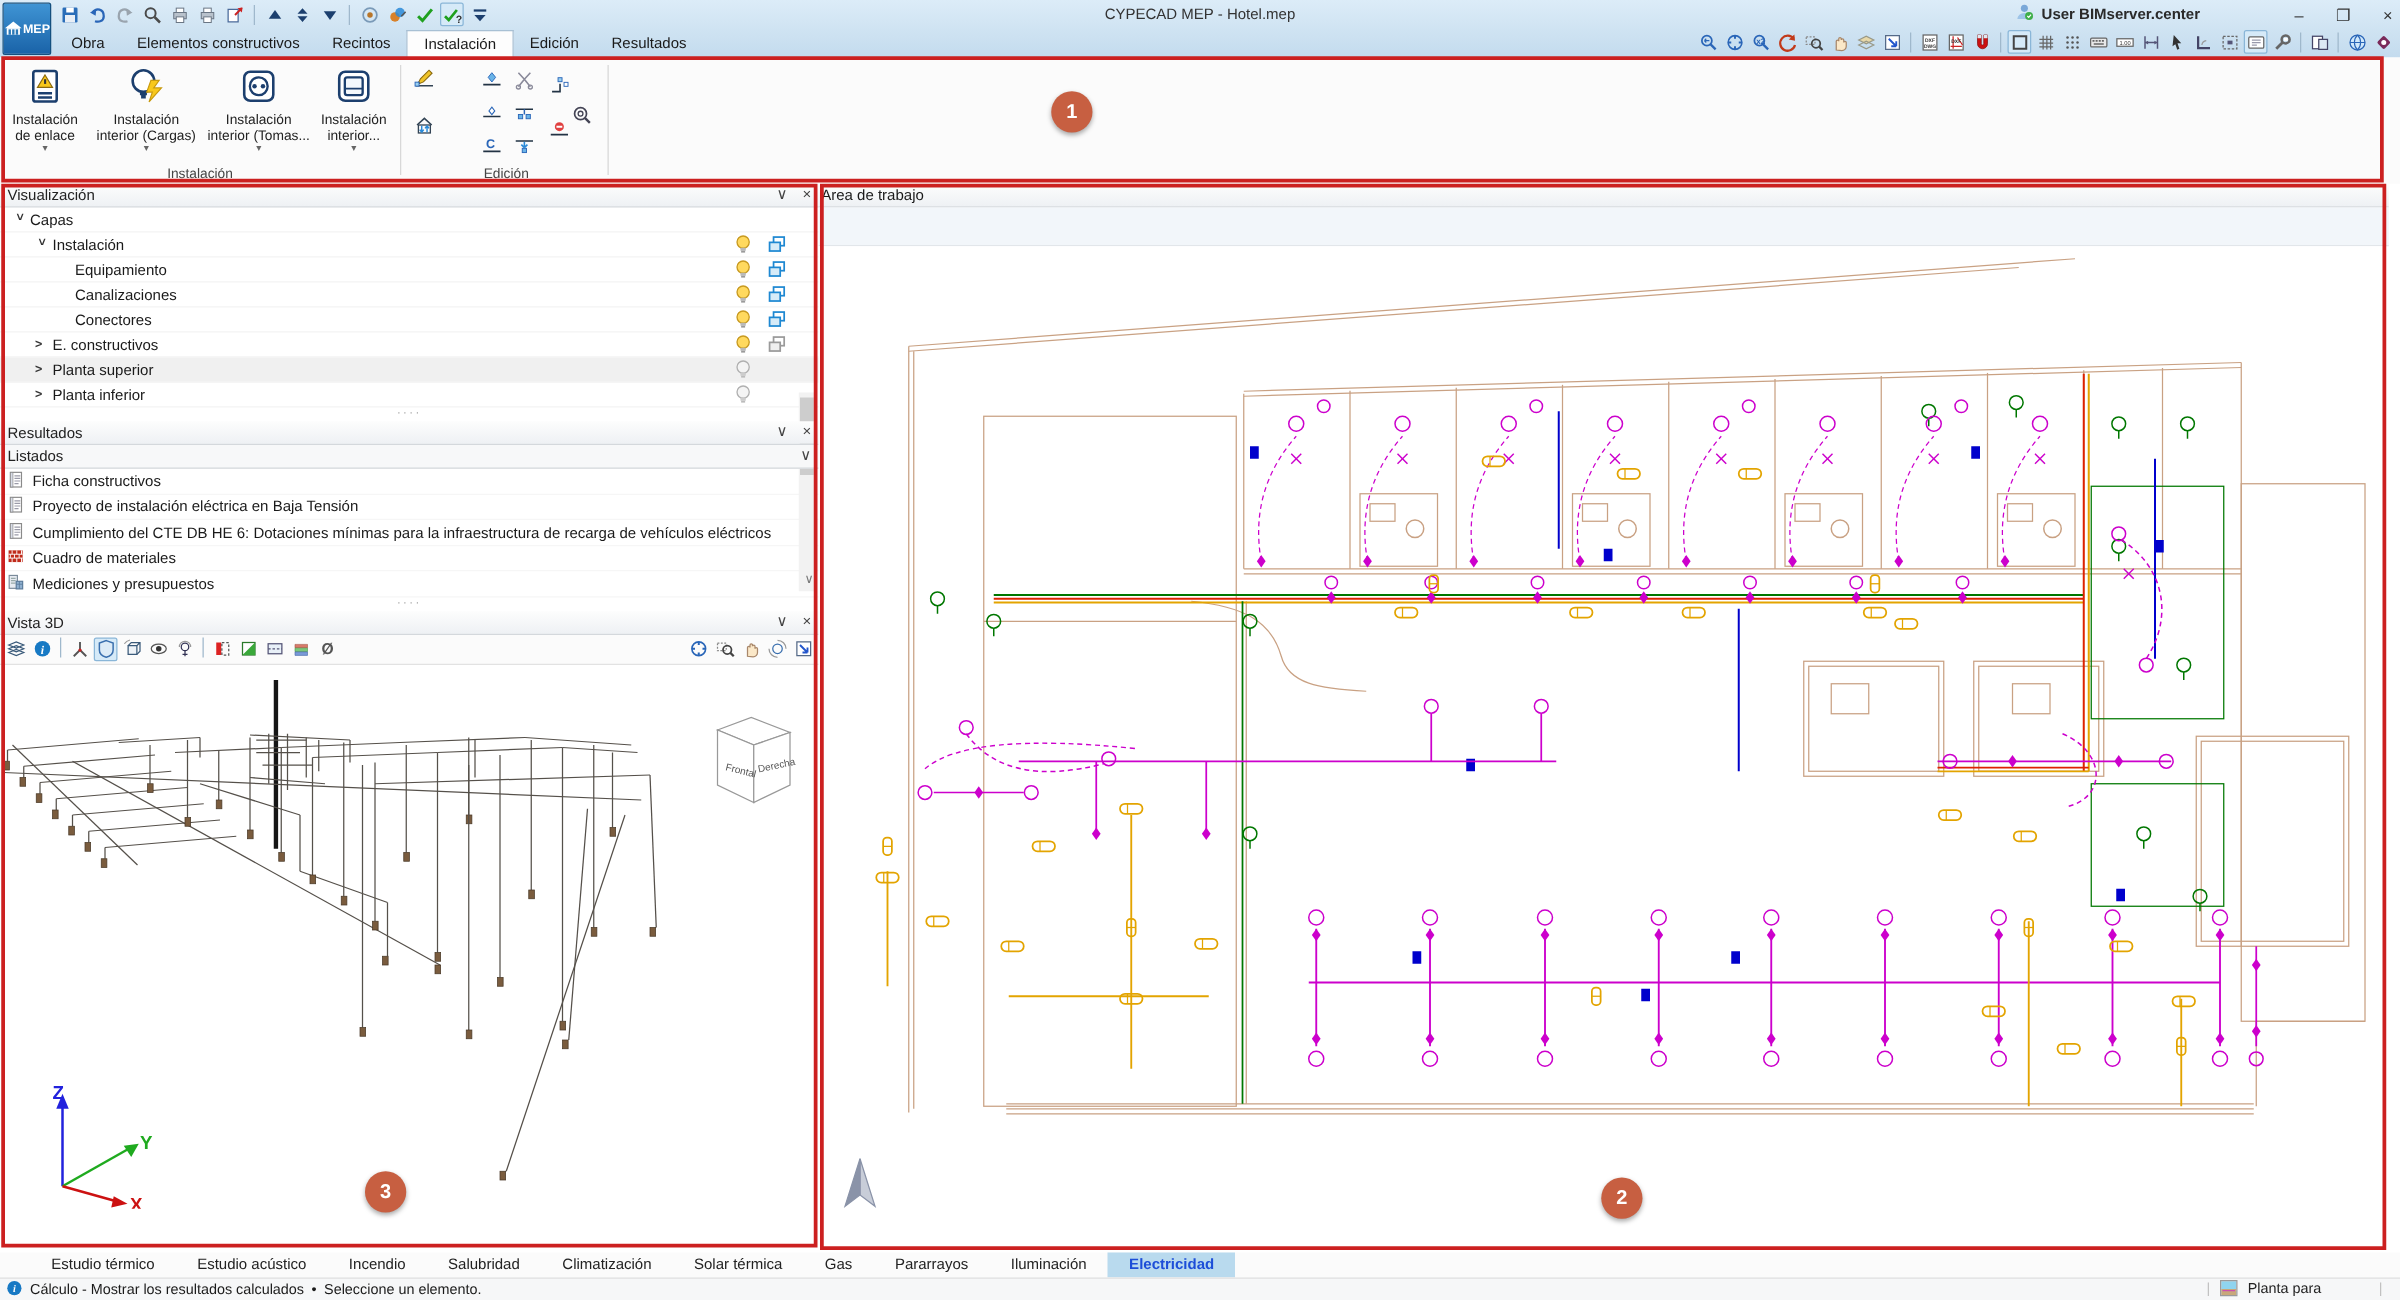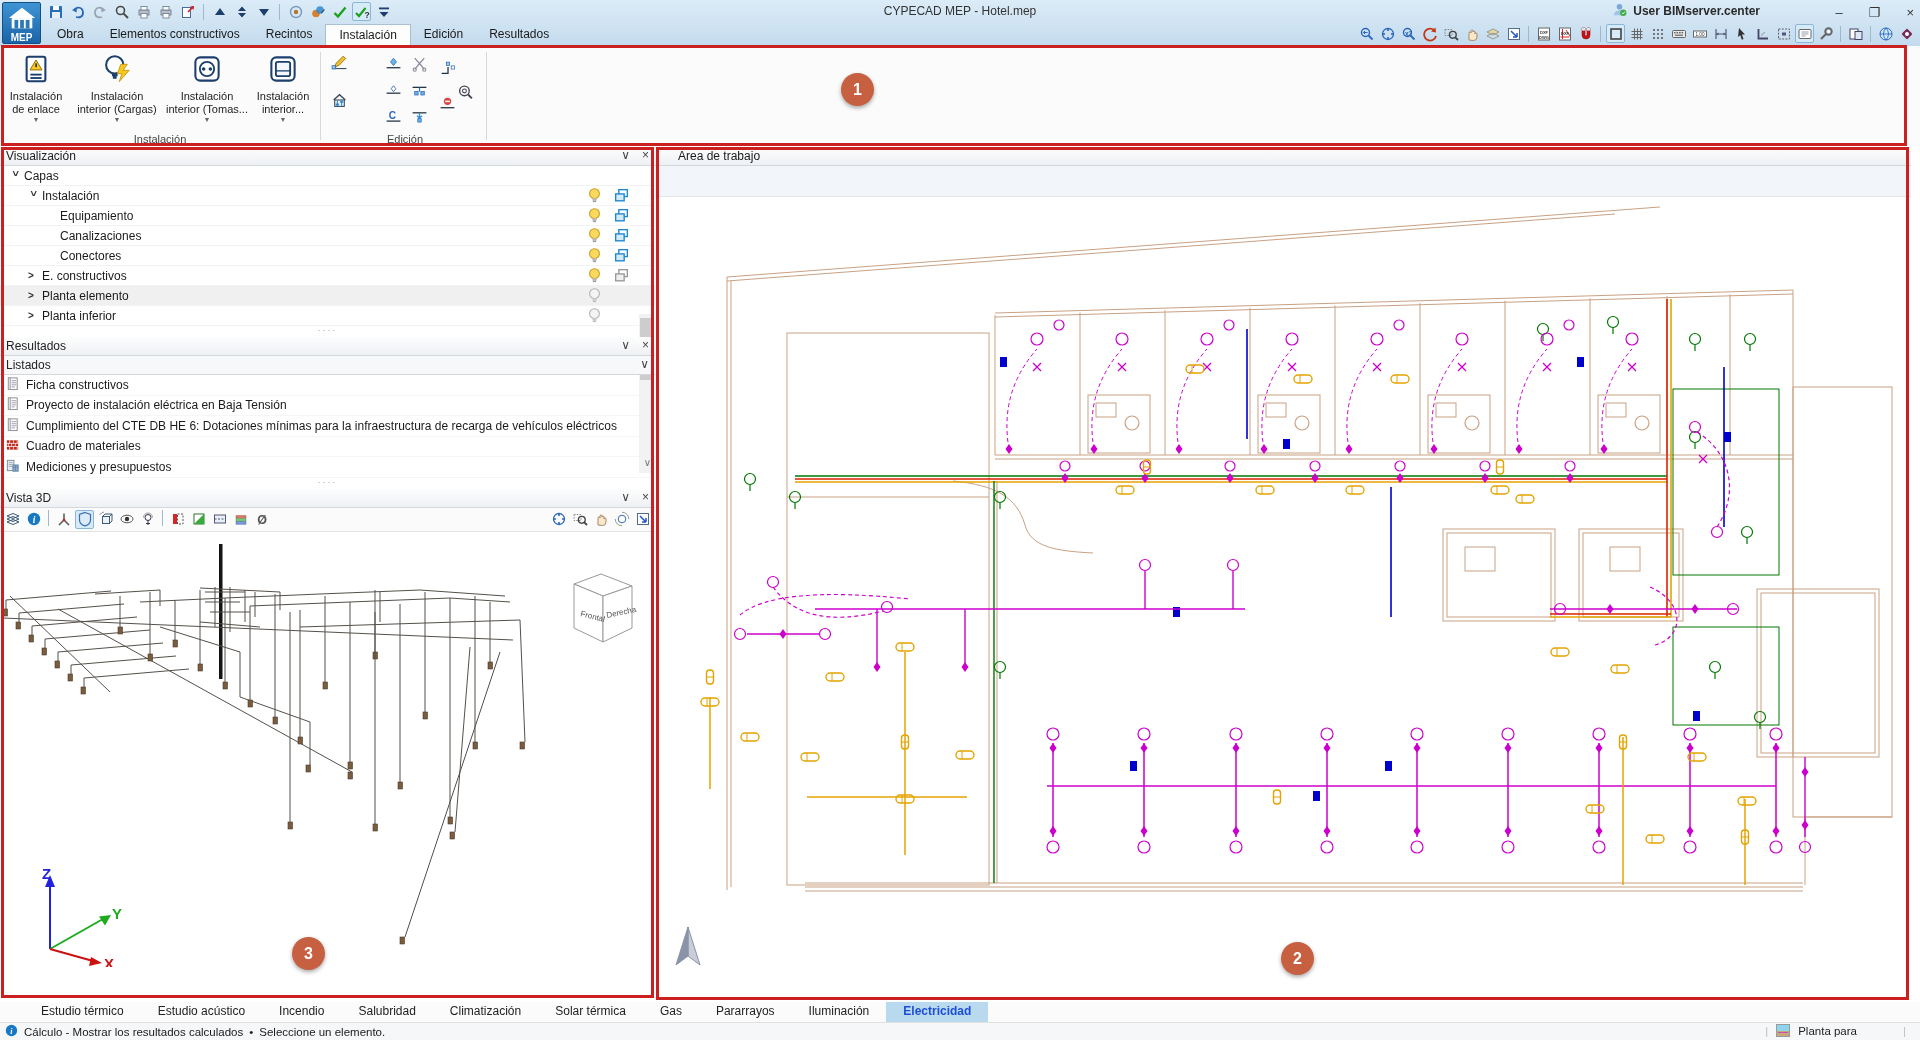--- a/index.html
+++ b/index.html
@@ -11,21 +11,21 @@
   #titlebar { position:absolute; left:0; top:0; width:1920px; height:24px;
     background:linear-gradient(#dcecf8,#cfe3f2); }
   #title-text { position:absolute; left:0; right:0; top:4px; text-align:center; color:#333; }
   #win-controls { position:absolute; right:6px; top:0; height:24px; display:flex; gap:26px; align-items:center; color:#333; font-size:13px; }
   #win-controls span { cursor:default; }
   #user-chip { position:absolute; right:160px; top:2px; display:flex; align-items:center; gap:6px; color:#2a2a2a;font-weight:bold; }
   #menurow { position:absolute; left:0; top:24px; width:1920px; height:22px;
     background:linear-gradient(#cfe3f2,#c3dbee); }
   #logo { position:absolute; left:2px; top:2px; width:39px; height:42px; z-index:5;
     background:linear-gradient(#3f94d4,#1a63a8); border:1px solid #14507f; border-radius:2px;
-    display:flex; flex-direction:column; align-items:center; justify-content:flex-end; }
+    display:flex; flex-direction:row; align-items:center; justify-content:flex-end; }
   #logo .mep { color:#fff; font-size:10px; font-weight:bold; line-height:11px; }
   #quick-icons { position:absolute; left:46px; top:2px; display:flex; align-items:center; gap:3px; }
   #menu-tabs { position:absolute; left:44px; top:0; height:22px; display:flex; }
   .mtab { padding:3px 13px 0 13px; height:22px; color:#1a1a1a; cursor:default; }
   .mtab.active { background:#fdfdfd; border:1px solid #a8c0d4; border-bottom:none; }
   #top-right-icons { position:absolute; right:4px; top:0px; display:flex; align-items:center; gap:2px; }
 
   .ic { display:inline-flex; width:19px; height:19px; align-items:center; justify-content:center; border:1px solid transparent; border-radius:2px; }
   .ic.boxed { background:#d6eaf8; border-color:#8ab6d8; }
   .ic svg { display:block; }
@@ -61,21 +61,21 @@
   .handle { height:11px; text-align:center; color:#9a9a9a; font-size:9px; letter-spacing:2px; line-height:9px; }
   #vis-scroll { position:absolute; right:3px; top:167px; width:13px; height:159px; background:#f2f2f2; }
   #vis-thumb { position:absolute; left:1px; top:4px; width:11px; height:62px; background:#cdcdcd; }
   #vis-chev { position:absolute; right:4px; top:310px; color:#777; font-size:10px; }
   #v3d-toolbar { display:flex; align-items:center; gap:2px; padding:2px 3px; height:24px; border-bottom:1px solid #e2e2e2; background:#fbfbfb; }
   #v3d-right { margin-left:auto; display:flex; gap:2px; }
   #v3d-canvas { position:relative; width:649px; height:440px; background:#fff; }
 
   
   #work { position:absolute; left:655px; top:147px; width:1256px; height:853px; background:#fff; }
-  #work-hdr { height:19px; background:linear-gradient(#fdfdfd,#eef1f4); border-bottom:1px solid #d4d8dc; padding:2px 23px; }
+  #work-hdr { height:19px; background:linear-gradient(#fdfdfd,#eef1f4); border-bottom:1px solid #d4d8dc; padding:2px 2px; }
   #work-sub { height:31px; background:#f2f6fa; border-bottom:1px solid #e2e6ea; }
   #work-canvas { position:relative; width:1254px; height:800px; background:#fff; }
 
   
   #tabsbar { position:absolute; left:0; top:1002px; width:1920px; height:20px; background:#fbfbfb; display:flex; padding-left:24px; }
   .btab { padding:2px 17px 0 17px; color:#222; font-size:12px; cursor:default; }
   .btab.active { background:#b9daee; font-weight:bold; color:#1d4ed8; }
   #statusbar { position:absolute; left:0; top:1022px; width:1920px; height:18px; background:#f6f7f8; border-top:1px solid #e0e0e0; font-size:11.5px; }
   #status-left { position:absolute; left:5px; top:1px; display:flex; align-items:center; gap:6px; }
   #status-right { position:absolute; right:14px; top:1px; display:flex; align-items:center; gap:8px; color:#222; }
@@ -615,21 +615,21 @@
               <rect x="6.5" y="12.8" width="3" height="1.4" fill="#9a9a9a"></rect>
             </svg></span>
           <span class="t-ic" style="left:613px"><svg width="17" height="17" viewBox="0 0 16 16">
               <rect x="5.5" y="2.5" width="8" height="6.5" fill="#fff" stroke="#9a9a9a" stroke-width="1.3"></rect>
               <rect x="2.5" y="6.5" width="8" height="6.5" fill="#efefef" stroke="#9a9a9a" stroke-width="1.3"></rect>
             </svg></span>
         </div>
         <div class="tree-row sel">
           <span style="width:28px"></span>
           <span class="tchev">&gt;</span>
-          <span style="margin-left:4px">Planta elemento</span>
+          <span style="margin-left:4px">Planta superior</span>
           <span class="t-ic" style="left:586px"><svg width="17" height="17" viewBox="0 0 16 16">
               <circle cx="8" cy="6.3" r="4.6" fill="#f4f4f4" stroke="#b0b0b0"></circle>
               <rect x="6" y="10.6" width="4" height="2.2" fill="#cccccc"></rect>
               <rect x="6.5" y="12.8" width="3" height="1.4" fill="#bbbbbb"></rect>
             </svg></span>
         </div>
         <div class="tree-row">
           <span style="width:28px"></span>
           <span class="tchev">&gt;</span>
           <span style="margin-left:4px">Planta inferior</span>

